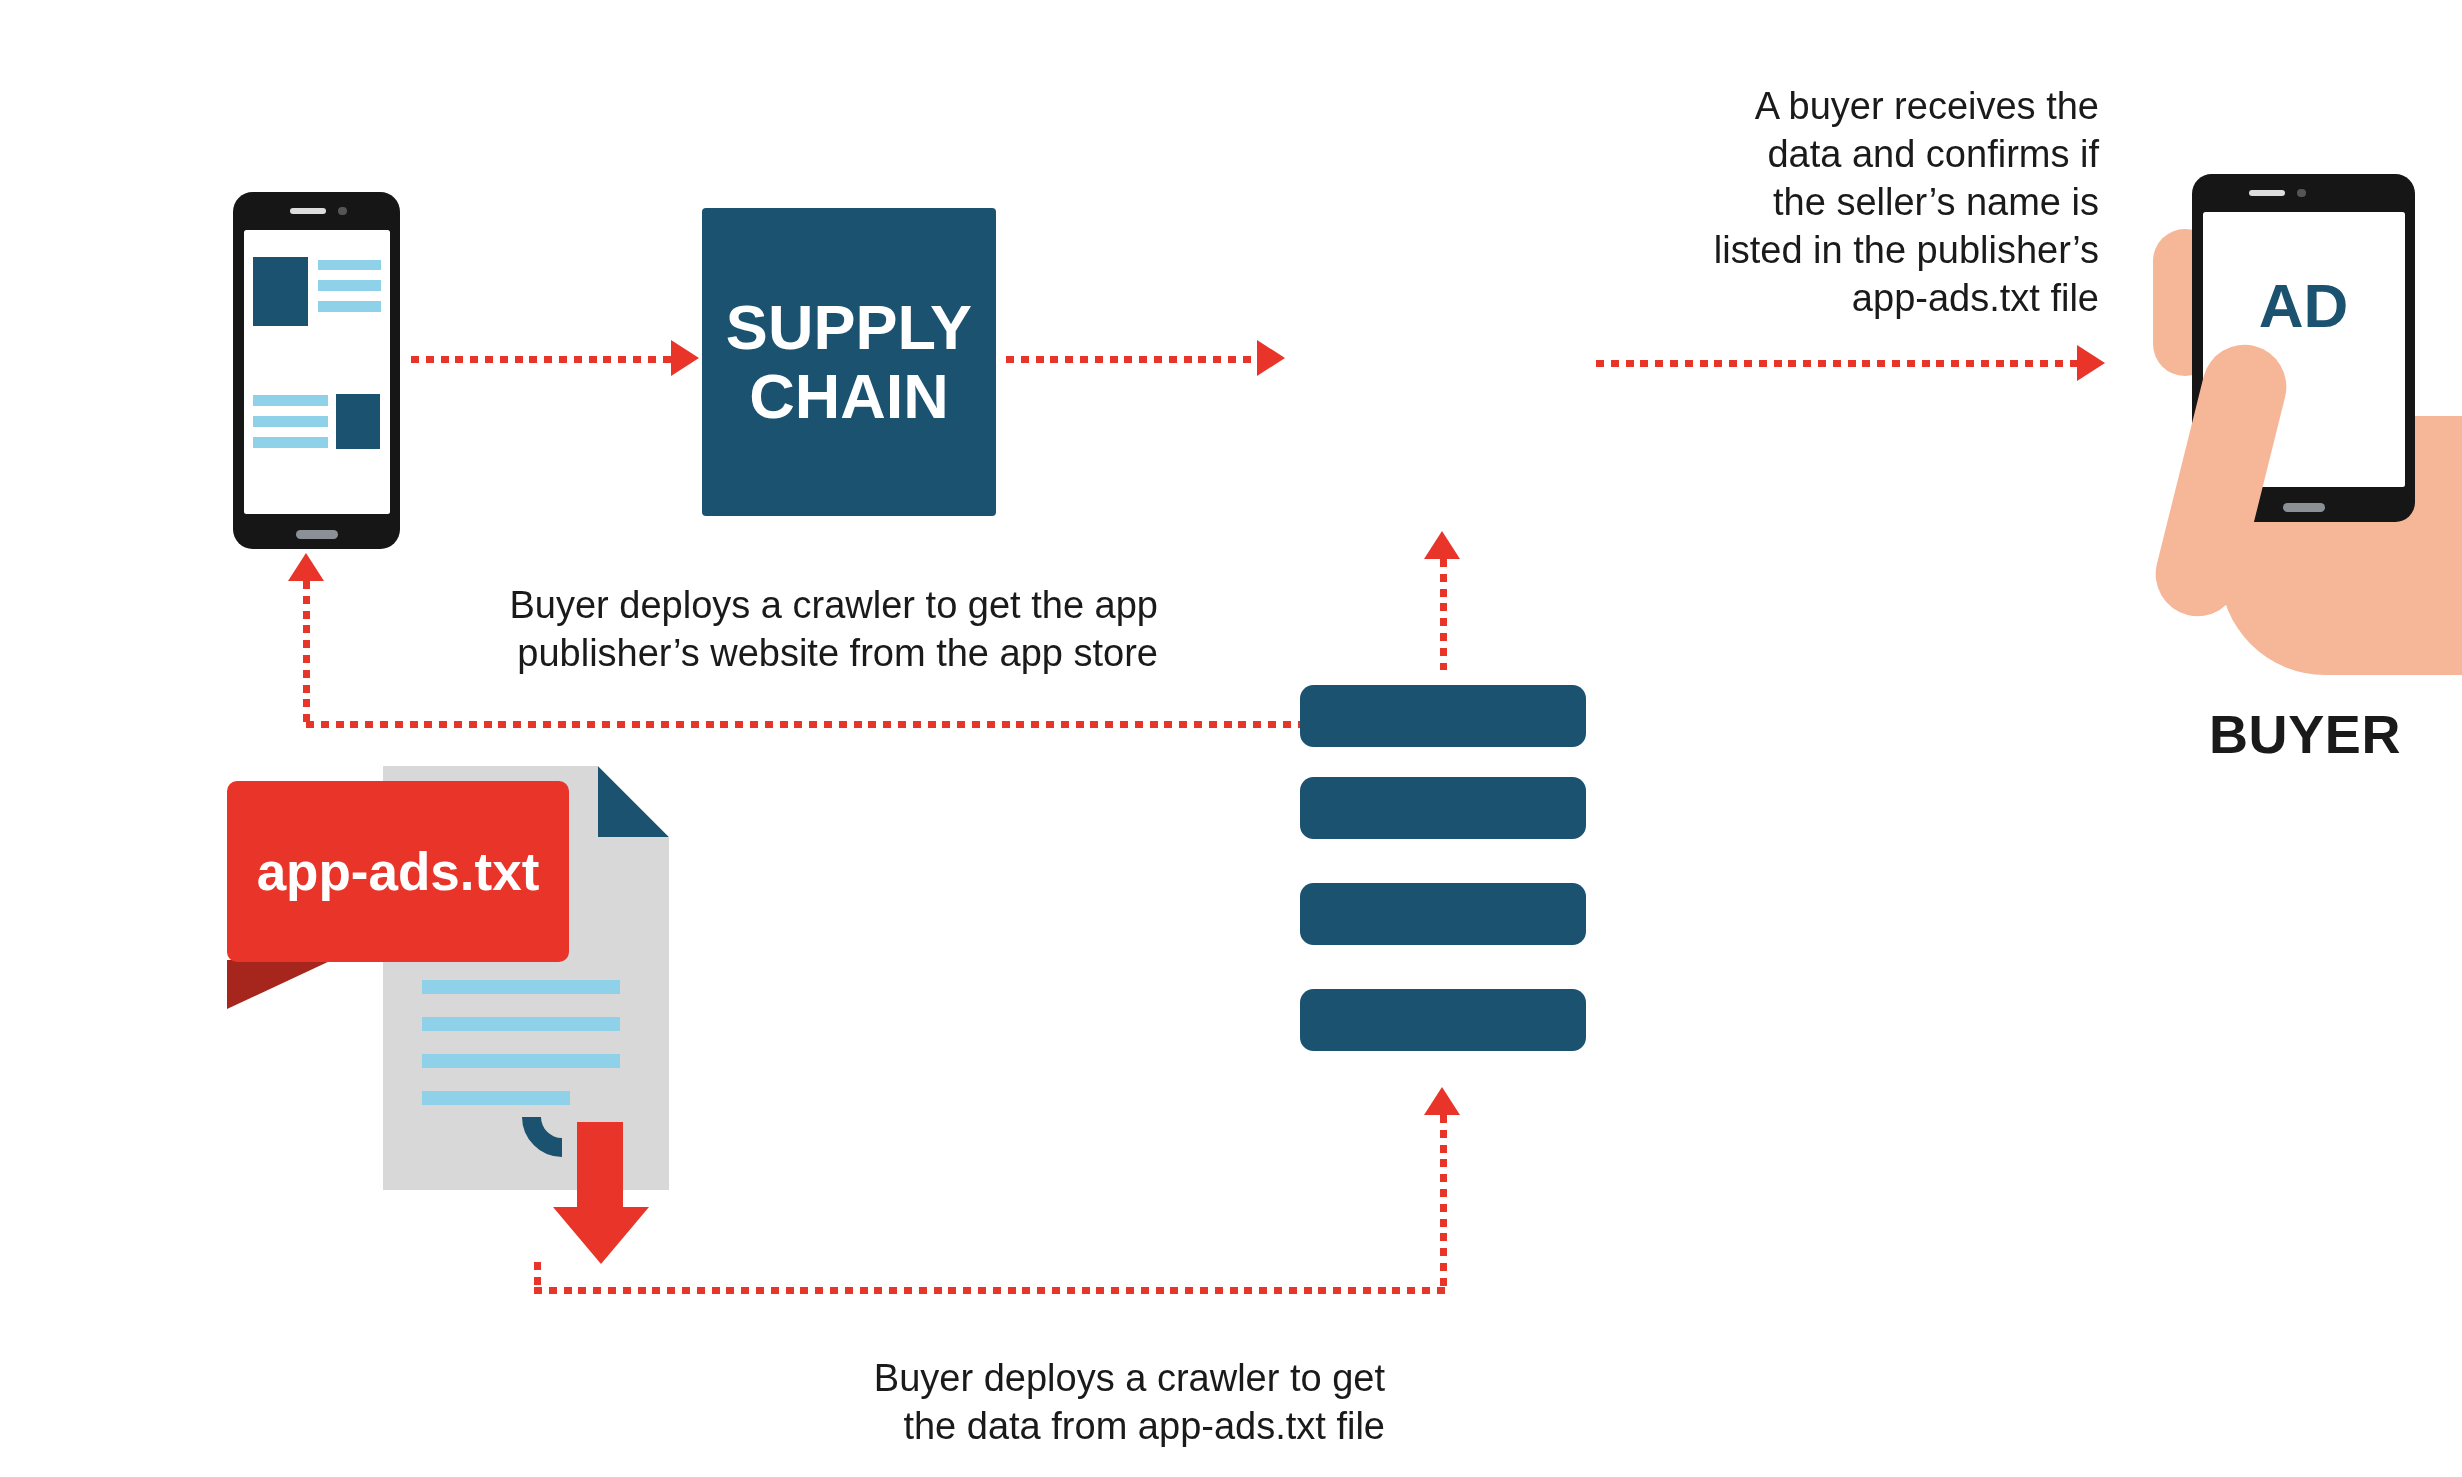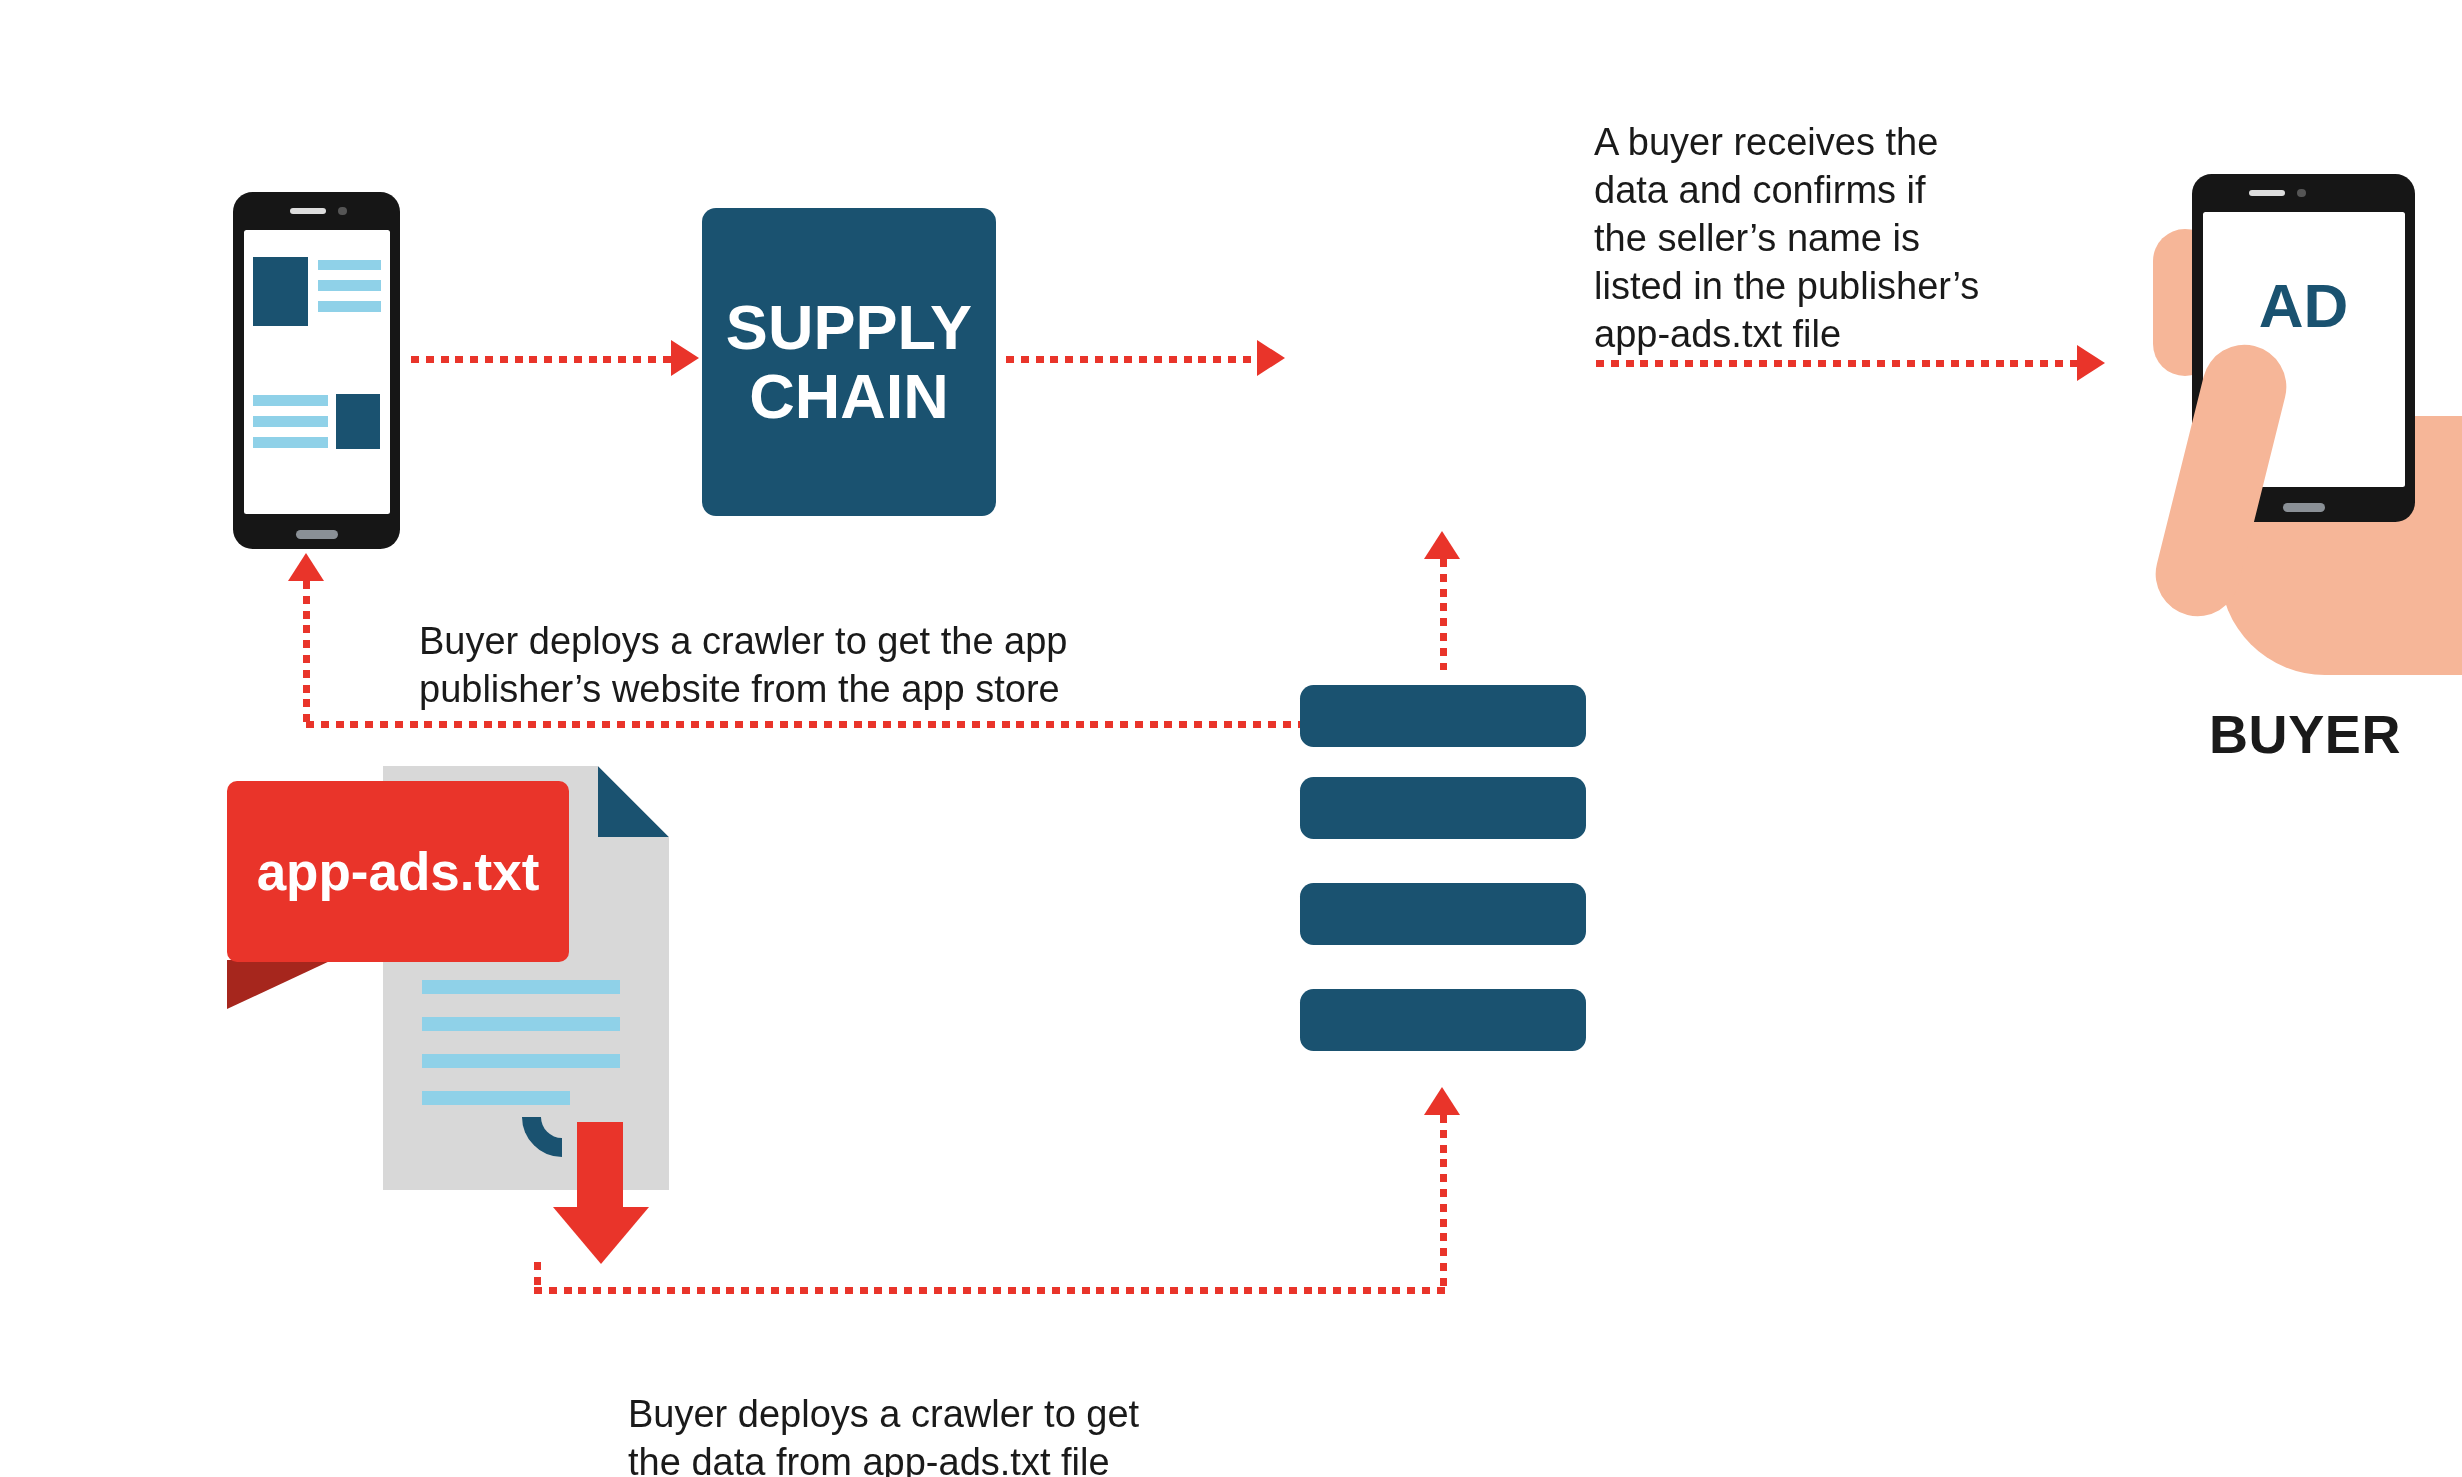--- a/index.html
+++ b/index.html
@@ -20,38 +20,38 @@
   
   .phone{position:absolute;background:#161616;border-radius:19.7px;z-index:2;}
   .screen{position:absolute;left:10.5px;right:10.5px;top:38px;bottom:35px;background:#ffffff;border-radius:2.5px;}
   .speaker{position:absolute;top:16px;left:57px;width:36px;height:6.2px;background:#dddddd;border-radius:3.1px;}
   .camera{position:absolute;top:14.8px;left:105px;width:8.6px;height:8.6px;background:#555;border-radius:50%;}
   .homebtn{position:absolute;bottom:9.8px;left:50%;margin-left:-21px;width:42px;height:9.2px;background:#8a9096;border-radius:4.9px;}
   .scr-dark{position:absolute;background:var(--dark-blue);}
   .scr-line{position:absolute;background:var(--light-blue);}
 
   
-  .node{position:absolute;background:var(--dark-blue);border-radius:14px;display:flex;align-items:center;justify-content:center;}
+  .node{position:absolute;background:var(--dark-blue);border-radius:4px;display:flex;align-items:center;justify-content:center;}
   .node-label{color:#ffffff;font-weight:700;text-align:center;white-space:pre-line;line-height:1.1;}
   .supply{left:702px;top:208px;width:294px;height:308px;}
   .supply .node-label{font-size:63px;}
   .dsp{left:1300px;top:208px;width:286px;height:308px;}
   .dsp .node-label{font-size:66px;}
 
   .bar{position:absolute;left:1300px;width:286px;height:62px;background:var(--dark-blue);border-radius:13.5px;}
 
   
   .dh{position:absolute;height:6.8px;background:repeating-linear-gradient(to right,var(--red) 0 8px,transparent 8px 14.8px);}
   .dv{position:absolute;width:6.8px;background:repeating-linear-gradient(to bottom,var(--red) 0 8px,transparent 8px 14.8px);}
   .ah-r{position:absolute;width:0;height:0;border-top:18.5px solid transparent;border-bottom:18.5px solid transparent;border-left:28px solid var(--red);}
   .ah-u{position:absolute;width:0;height:0;border-left:18.5px solid transparent;border-right:18.5px solid transparent;border-bottom:28px solid var(--red);}
 
   
   .note{position:absolute;font-size:38px;line-height:1.26;color:var(--text);white-space:pre-line;}
-  .note-center{text-align:left;margin-top:36px;}
+  .note-center{text-align:right;}
 
   
   .paper{position:absolute;left:383px;top:766px;width:286px;height:424px;background:var(--paper-gray);
          clip-path:polygon(0 0,calc(100% - 71px) 0,100% 71px,100% 100%,0 100%);z-index:1;}
   .paper-fold{position:absolute;right:0;top:0;width:71px;height:71px;background:var(--dark-blue);
          clip-path:polygon(0 0,100% 100%,0 100%);}
   .doc-line{position:absolute;left:39px;width:198px;height:13.5px;background:var(--light-blue);}
   .doc-arc{position:absolute;left:139px;top:311px;width:80px;height:80px;border:19.7px solid transparent;
          border-left-color:var(--dark-blue);border-radius:50%;transform:rotate(-45deg);}
   .ribbon{position:absolute;left:227px;top:781px;width:342px;height:181px;background:var(--red);z-index:2;

